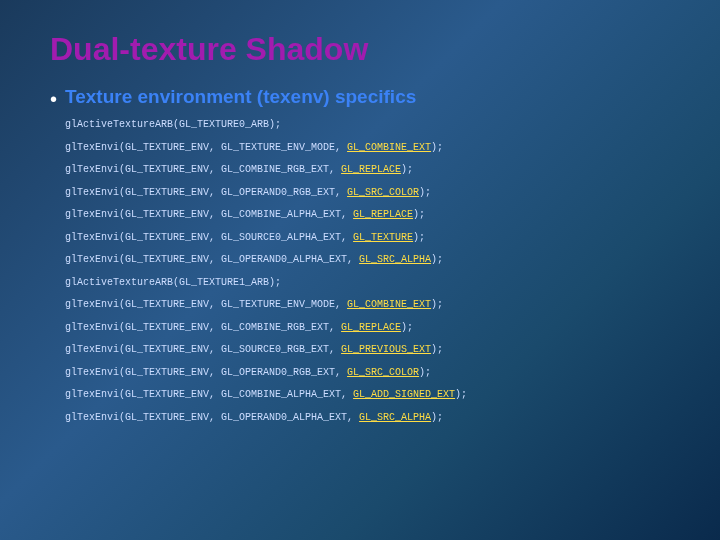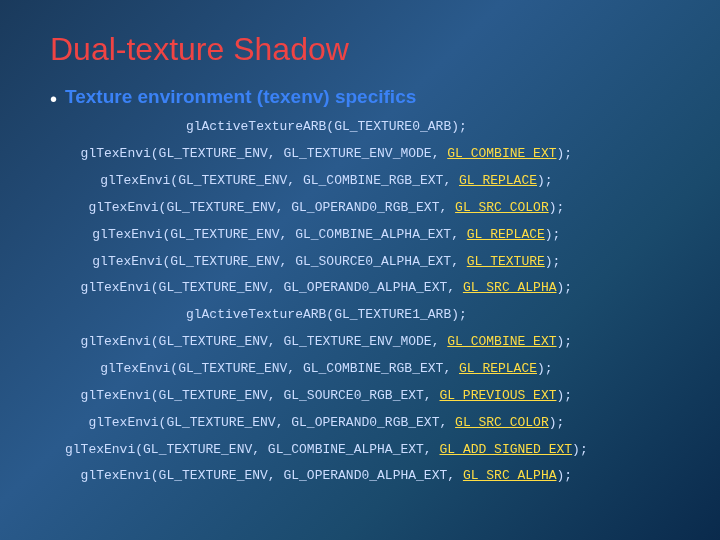--- a/index.html
+++ b/index.html
@@ -11,23 +11,23 @@
       overflow: hidden;
       position: relative;
     }
     .slide-container {
       width: 720px;
       height: 540px;
       padding: 30px 50px 20px 50px;
       position: relative;
     }
     .title {
-      color: #ef4444;
+      color: #a21caf;
       font-size: 32px;
-      font-weight: normal;
+      font-weight: bold;
       line-height: 1.2;
       margin-bottom: 18px;
     }
     .bullet-section {
       display: flex;
       align-items: flex-start;
       gap: 8px;
       margin-bottom: 10px;
     }
     .bullet-dot {
@@ -37,26 +37,25 @@
       flex-shrink: 0;
     }
     .bullet-title {
       color: #3b82f6;
       font-size: 19px;
       font-weight: bold;
       margin-bottom: 10px;
     }
     .code-block {
       font-family: 'Courier New', Courier, monospace;
-      font-size: 13px;
+      font-size: 10px;
       color: #ccddff;
       line-height: 1.45;
       margin-bottom: 8px;
       white-space: pre;
-      text-align: center;
     }
     .code-block .highlight {
       color: #ffdd44;
       text-decoration: underline;
     }
     .code-section {
       margin-bottom: 7px;
     }
   </style>
 </head>

